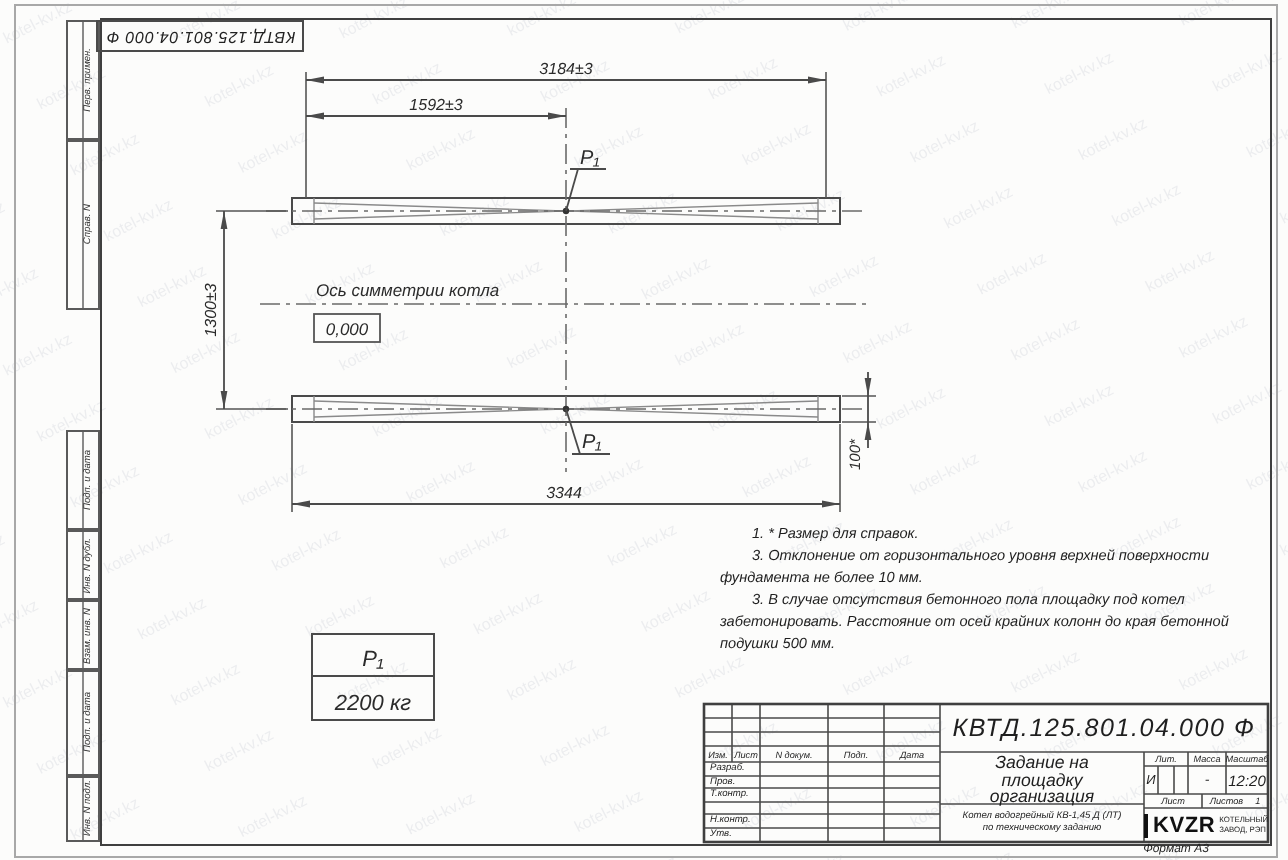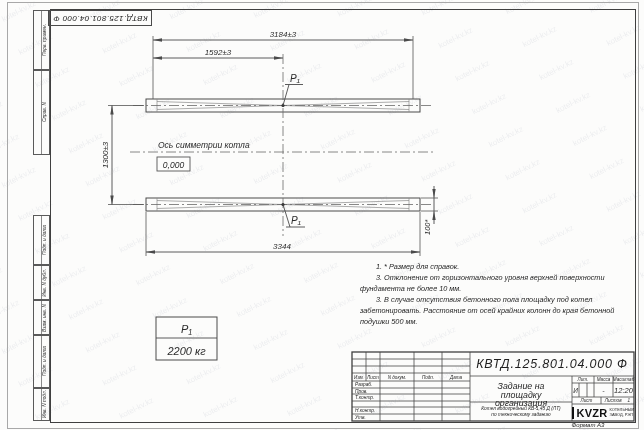--- a/index.html
+++ b/index.html
@@ -200,21 +200,21 @@
   <div class="abs tb-small" style="left:442px;top:373px;width:28px;height:8px;">Дата</div>
 
   <div class="abs tb-label" style="left:353px;top:381px;width:26px;height:7px;">Разраб.</div>
   <div class="abs tb-label" style="left:353px;top:388px;width:26px;height:6px;">Пров.</div>
   <div class="abs tb-label" style="left:353px;top:394px;width:26px;height:7px;">Т.контр.</div>
   <div class="abs tb-label" style="left:353px;top:407px;width:26px;height:7px;">Н.контр.</div>
   <div class="abs tb-label" style="left:353px;top:414px;width:26px;height:7px;">Утв.</div>
 
   <div class="abs docnum" style="left:470px;top:352px;width:164px;height:24px;">КВТД.125.801.04.000  Ф</div>
 
-  <div class="abs ttl" style="left:470px;top:377px;width:102px;height:36px;align-items:center;">
+  <div class="abs ttl" style="left:470px;top:377px;width:102px;height:26px;align-items:center;">
     <span>Задание на</span>
     <span>площадку</span>
     <span>организация</span>
   </div>
 
   <div class="abs prod" style="left:470px;top:403px;width:102px;height:17px;">
     <span>Котел водогрейный КВ-1,45 Д (ЛТ)</span>
     <span>по техническому заданию</span>
   </div>
 

